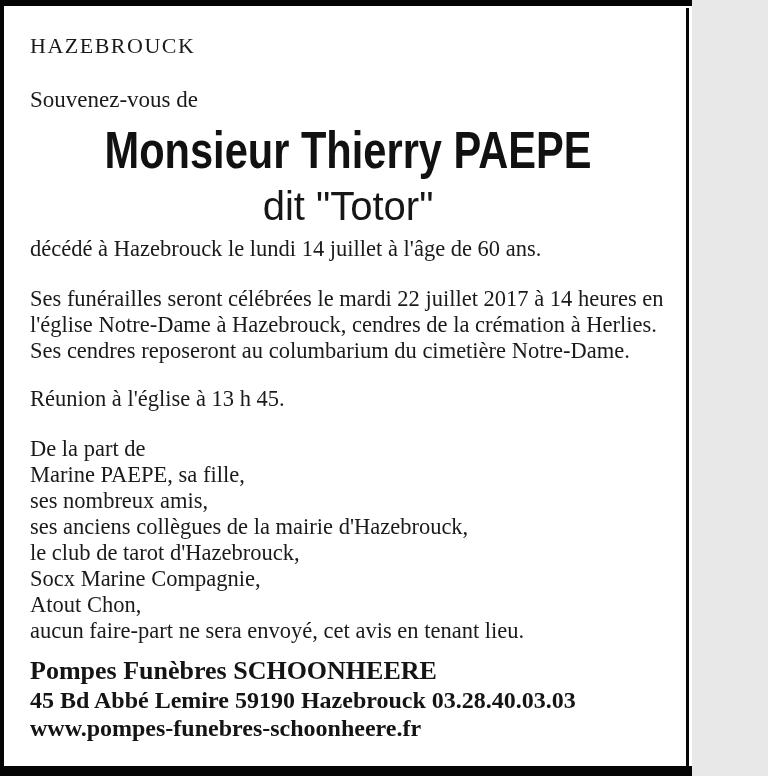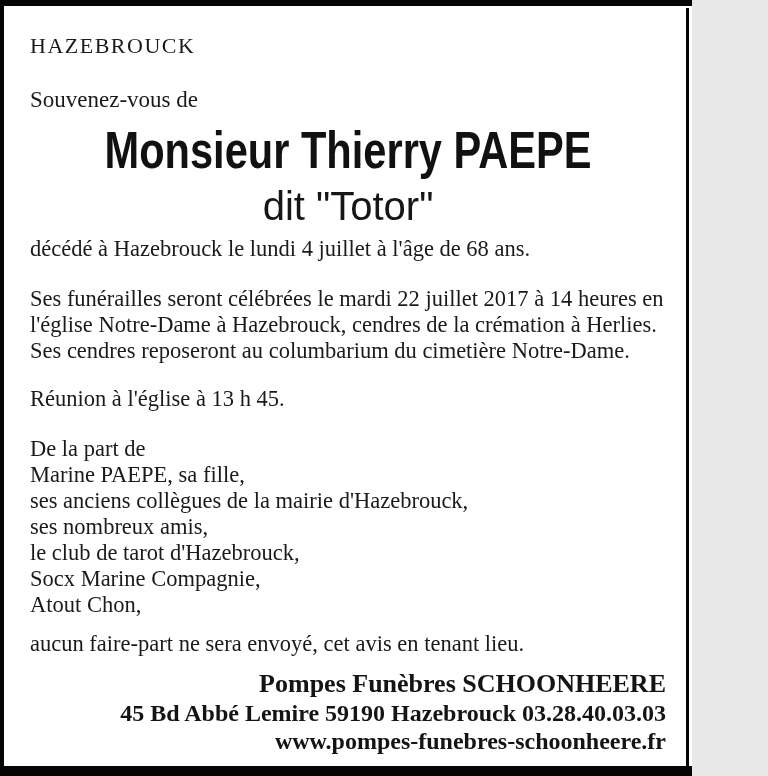--- a/index.html
+++ b/index.html
@@ -54,24 +54,24 @@
     line-height: 44px;
     text-align: center;
     margin-top: 6px;
     color: #161616;
   }
   .para { font-size: 22.5px; line-height: 26px; }
   .death-line   { margin-top: 8px; }
   .funeral-para { margin-top: 24px; }
   .meeting-line { margin-top: 22px; }
   .from-block   { margin-top: 24px; }
-  .notice-line  { margin-top: 13px; }
+  .notice-line  { }
 
   .footer {
-    text-align: right;
+    text-align: left;
     font-weight: bold;
     color: #141414;
   }
   .fh-name    { margin-top: 12px; font-size: 26px; line-height: 30px; }
   .fh-address { font-size: 24px; line-height: 28px; }
   .fh-site    { font-size: 24px; line-height: 28px; }
 </style>
 </head>
 <body>
 
@@ -85,35 +85,35 @@
   <div class="content">
 
     <div class="location">HAZEBROUCK</div>
 
     <div class="intro">Souvenez-vous de</div>
 
     <div class="deceased-name">Monsieur Thierry PAEPE</div>
 
     <div class="nickname">dit "Totor"</div>
 
-    <div class="para death-line">décédé à Hazebrouck le lundi 4 juillet à l'âge de 68 ans.</div>
+    <div class="para death-line">décédé à Hazebrouck le lundi 14 juillet à l'âge de 60 ans.</div>
 
     <div class="para funeral-para">
       <div>Ses funérailles seront célébrées le mardi 22 juillet 2017 à 14 heures en</div>
       <div>l'église Notre-Dame à Hazebrouck, cendres de la crémation à Herlies.</div>
       <div>Ses cendres reposeront au columbarium du cimetière Notre-Dame.</div>
     </div>
 
     <div class="para meeting-line">Réunion à l'église à 13 h 45.</div>
 
     <div class="para from-block">
       <div>De la part de</div>
       <div>Marine PAEPE, sa fille,</div>
+      <div>ses nombreux amis,</div>
       <div>ses anciens collègues de la mairie d'Hazebrouck,</div>
-      <div>ses nombreux amis,</div>
       <div>le club de tarot d'Hazebrouck,</div>
       <div>Socx Marine Compagnie,</div>
       <div>Atout Chon,</div>
     </div>
 
     <div class="para notice-line">aucun faire-part ne sera envoyé, cet avis en tenant lieu.</div>
 
     <div class="footer">
       <div class="fh-name">Pompes Funèbres SCHOONHEERE</div>
       <div class="fh-address">45 Bd Abbé Lemire 59190 Hazebrouck 03.28.40.03.03</div>

